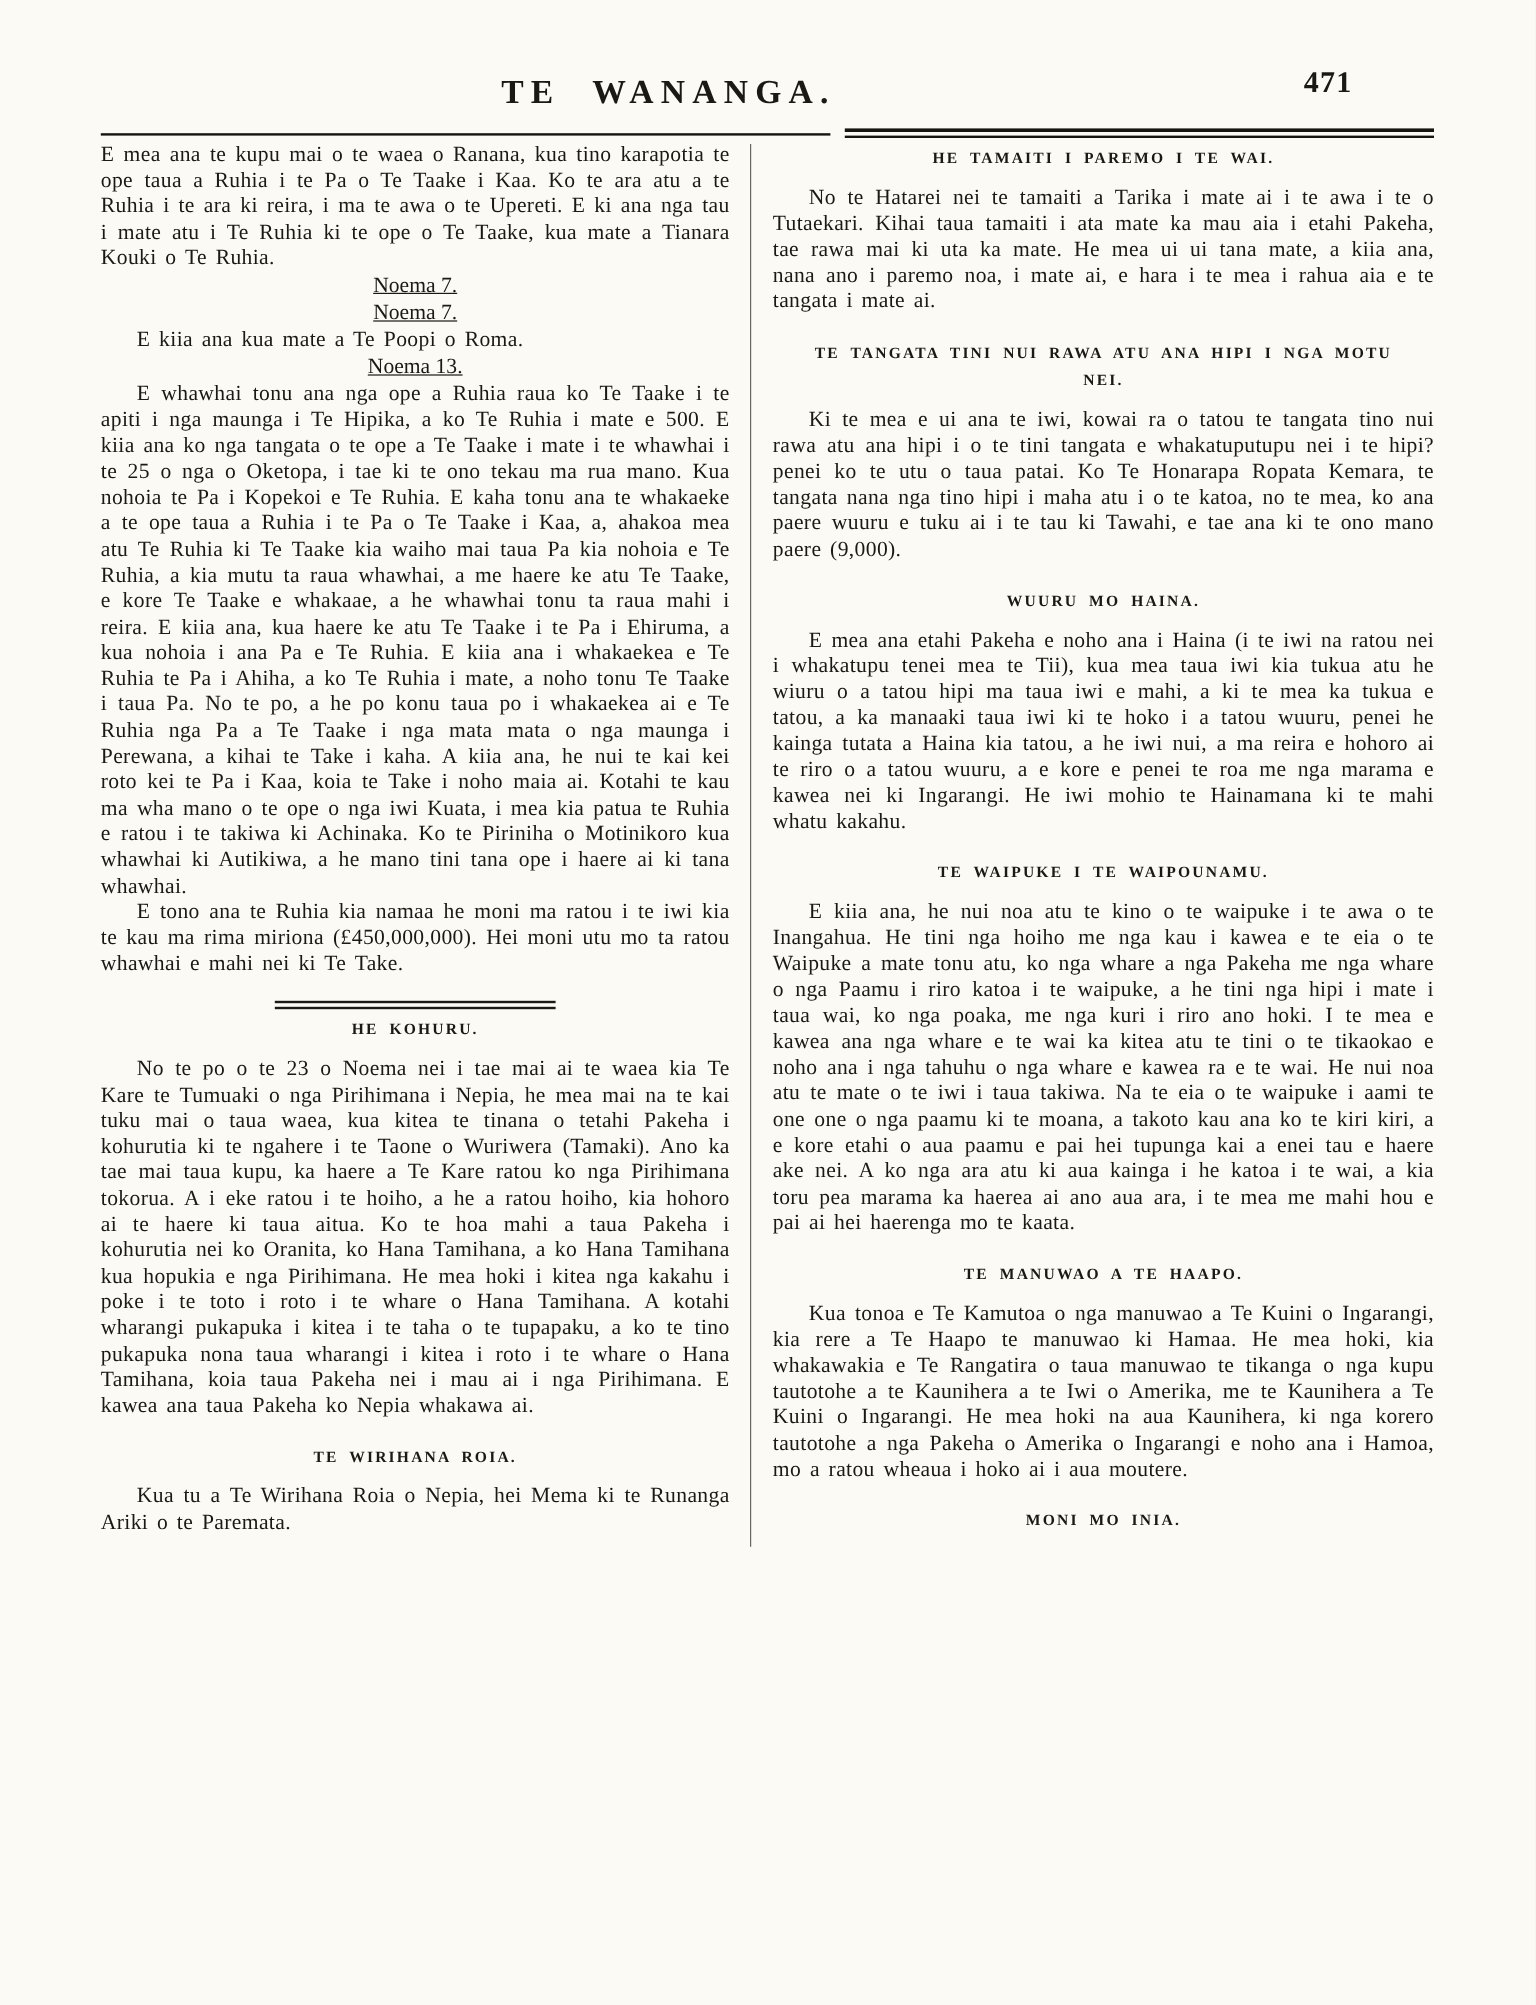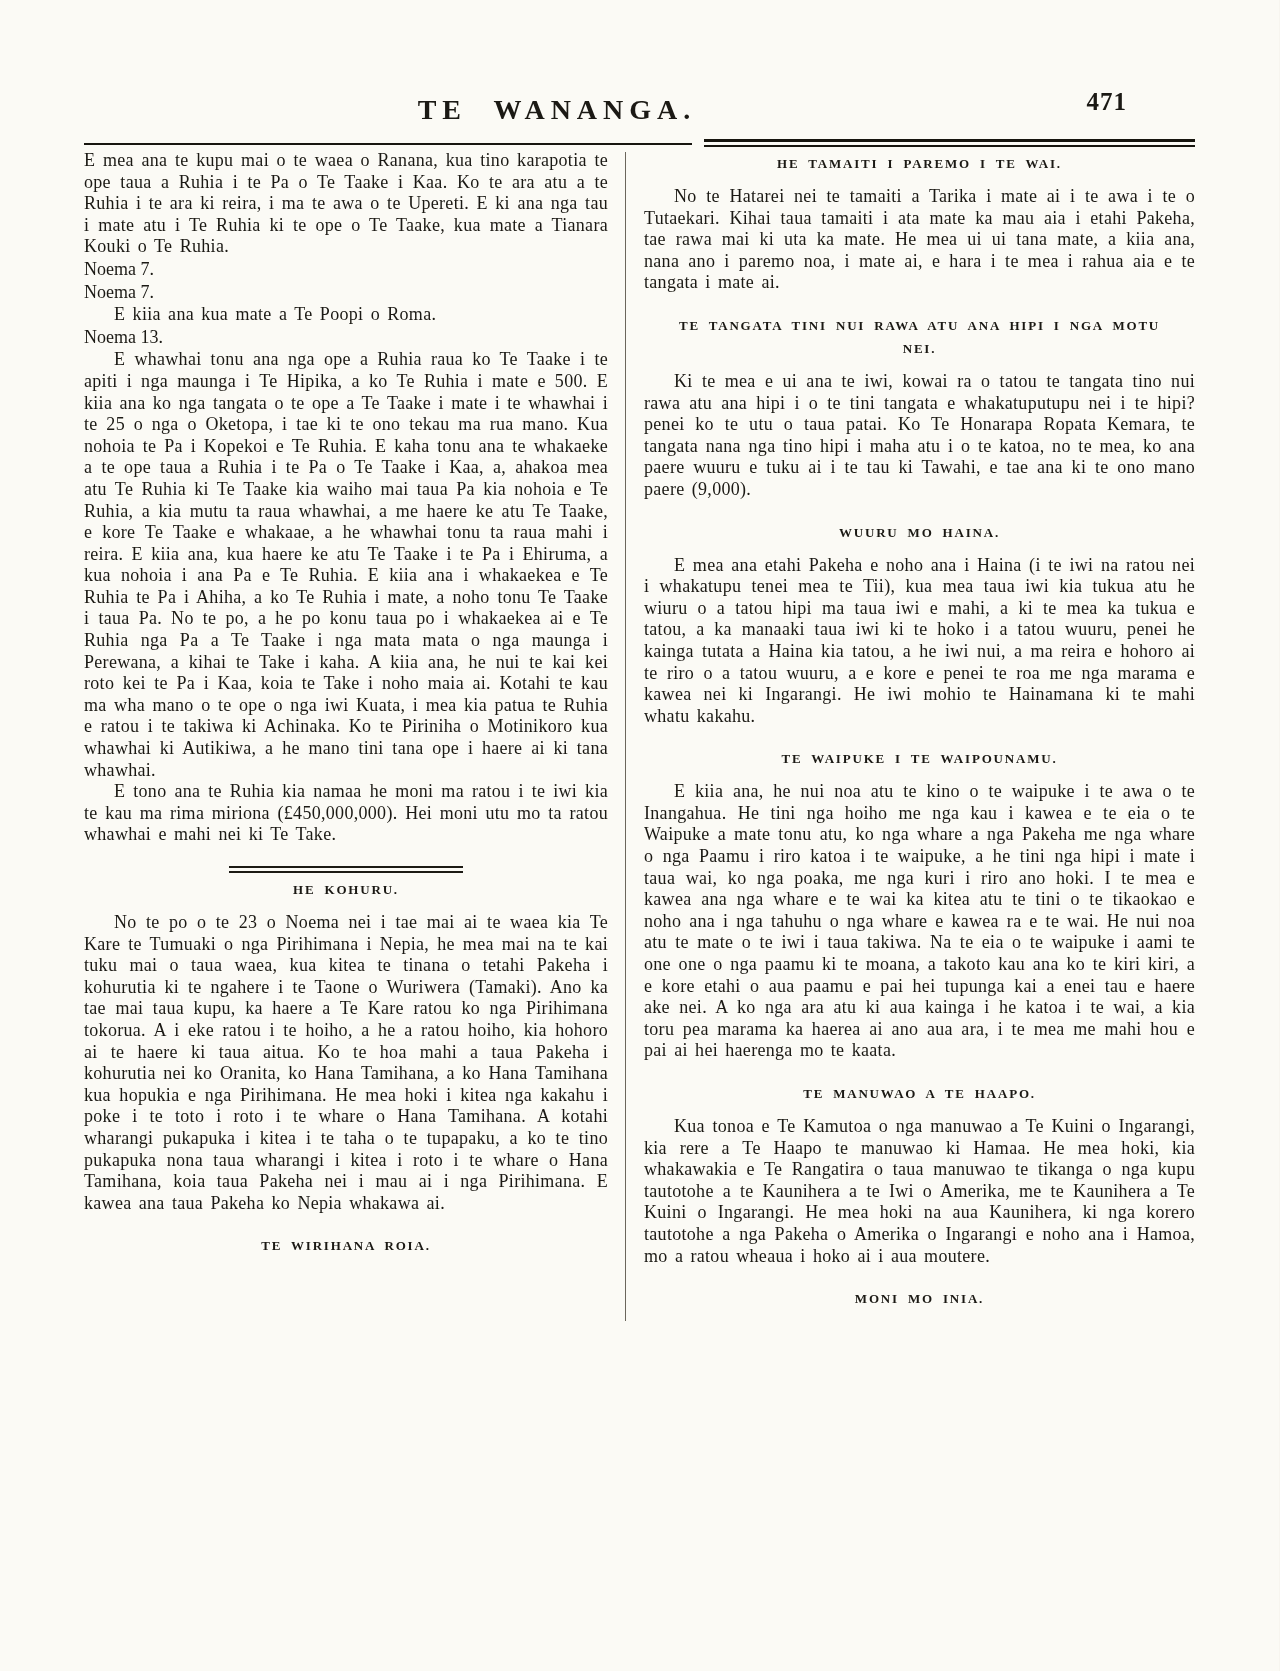--- a/index.html
+++ b/index.html
@@ -8,21 +8,21 @@
     width: 1280px; height: 1671px;
     font-family: "Liberation Serif", "DejaVu Serif", serif;
     color: #1b1914;
     position: relative;
     overflow: hidden;
   }
   .page {
     position: relative;
     width: 1279px; height: 1671px;
     background: #fbfaf5;
-    padding: 88px 84px 0 84px;
+    padding: 56px 84px 0 84px;
     overflow: hidden;
   }
   .masthead { position: relative; height: 48px; }
   .paper-title {
     position: absolute; left: 473px; top: 6px;
     transform: translateX(-50%);
     font-size: 28px; font-weight: bold;
     letter-spacing: 6px; word-spacing: 14px;
     white-space: nowrap;
   }
@@ -39,21 +39,21 @@
   .column.left { width: 524px; }
   .column-rule { width: 0; border-left: 1px solid #6b665c; margin: 2px 18px 0 17px; }
   .column.right { flex: 1; }
   .para {
     text-align: justify;
     text-indent: 30px;
     letter-spacing: 0.3px;
     word-spacing: 2.5px;
   }
   .para.first { text-indent: 0; }
-  .date-line { margin: 1px 0; }
+  .date-line { text-align: center; margin: 1px 0; text-decoration: underline; }
   .section-heading {
     font-size: 13px; font-weight: bold;
     text-align: center;
     letter-spacing: 1.8px; word-spacing: 4px;
     line-height: 23px;
     margin: 20px 18px 11px 18px;
   }
   .column > .section-heading:first-child { margin-top: 2px; }
   .heading-rule-double {
     width: 234px; height: 7px;
@@ -85,20 +85,21 @@
       <p class="date-line">Noema 7.</p>
       <p class="date-line">Noema 7.</p>
       <p class="para">E kiia ana kua mate a Te Poopi o Roma.</p>
       <p class="date-line">Noema 13.</p>
       <p class="para">E whawhai tonu ana nga ope a Ruhia raua ko Te Taake i te apiti i nga maunga i Te Hipika, a ko Te Ruhia i mate e 500.  E kiia ana ko nga tangata o te ope a Te Taake i mate i te whawhai i te 25 o nga o Oketopa, i tae ki te ono tekau ma rua mano.  Kua nohoia te Pa i Kopekoi e Te Ruhia.  E kaha tonu ana te whakaeke a te ope taua a Ruhia i te Pa o Te Taake i Kaa, a, ahakoa mea atu Te Ruhia ki Te Taake kia waiho mai taua Pa kia nohoia e Te Ruhia, a kia mutu ta raua whawhai, a me haere ke atu Te Taake, e kore Te Taake e whakaae, a he whawhai tonu ta raua mahi i reira.  E kiia ana, kua haere ke atu Te Taake i te Pa i Ehiruma, a kua nohoia i ana Pa e Te Ruhia.  E kiia ana i whakaekea e Te Ruhia te Pa i Ahiha, a ko Te Ruhia i mate, a noho tonu Te Taake i taua Pa.  No te po, a he po konu taua po i whakaekea ai e Te Ruhia nga Pa a Te Taake i nga mata mata o nga maunga i Perewana, a kihai te Take i kaha.  A kiia ana, he nui te kai kei roto kei te Pa i Kaa, koia te Take i noho maia ai.  Kotahi te kau ma wha mano o te ope o nga iwi Kuata, i mea kia patua te Ruhia e ratou i te takiwa ki Achinaka.  Ko te Piriniha o Motinikoro kua whawhai ki Autikiwa, a he mano tini tana ope i haere ai ki tana whawhai.</p>
       <p class="para">E tono ana te Ruhia kia namaa he moni ma ratou i te iwi kia te kau ma rima miriona (£450,000,000). Hei moni utu mo ta ratou whawhai e mahi nei ki Te Take.</p>
       <div class="heading-rule-double"></div>
       <h2 class="section-heading">HE KOHURU.</h2>
       <p class="para">No te po o te 23 o Noema nei i tae mai ai te waea kia Te Kare te Tumuaki o nga Pirihimana i Nepia, he mea mai na te kai tuku mai o taua waea, kua kitea te tinana o tetahi Pakeha i kohurutia ki te ngahere i te Taone o Wuriwera (Tamaki).  Ano ka tae mai taua kupu, ka haere a Te Kare ratou ko nga Pirihimana tokorua.  A i eke ratou i te hoiho, a he a ratou hoiho, kia hohoro ai te haere ki taua aitua.  Ko te hoa mahi a taua Pakeha i kohurutia nei ko Oranita, ko Hana Tamihana, a ko Hana Tamihana kua hopukia e nga Pirihimana.  He mea hoki i kitea nga kakahu i poke i te toto i roto i te whare o Hana Tamihana.  A kotahi wharangi pukapuka i kitea i te taha o te tupapaku, a ko te tino pukapuka nona taua wharangi i kitea i roto i te whare o Hana Tamihana, koia taua Pakeha nei i mau ai i nga Pirihimana.  E kawea ana taua Pakeha ko Nepia whakawa ai.</p>
       <h2 class="section-heading">TE WIRIHANA ROIA.</h2>
+      <p class="para">Kua tu a Te Wirihana Roia o Nepia, hei Mema ki te Runanga Ariki o te Paremata.</p>
     </section>
 
     <div class="column-rule"></div>
 
     <section class="column right">
       <h2 class="section-heading">HE TAMAITI I PAREMO I TE WAI.</h2>
       <p class="para">No te Hatarei nei te tamaiti a Tarika i mate ai i te awa i te o Tutaekari.  Kihai taua tamaiti i ata mate ka mau aia i etahi Pakeha, tae rawa mai ki uta ka mate. He mea ui ui tana mate, a kiia ana, nana ano i paremo noa, i mate ai, e hara i te mea i rahua aia e te tangata i mate ai.</p>
       <h2 class="section-heading">TE TANGATA TINI NUI RAWA ATU ANA HIPI I NGA MOTU NEI.</h2>
       <p class="para">Ki te mea e ui ana te iwi, kowai ra o tatou te tangata tino nui rawa atu ana hipi i o te tini tangata e whakatuputupu nei i te hipi? penei ko te utu o taua patai. Ko Te Honarapa Ropata Kemara, te tangata nana nga tino hipi i maha atu i o te katoa, no te mea, ko ana paere wuuru e tuku ai i te tau ki Tawahi, e tae ana ki te ono mano paere (9,000).</p>
       <h2 class="section-heading">WUURU MO HAINA.</h2>

